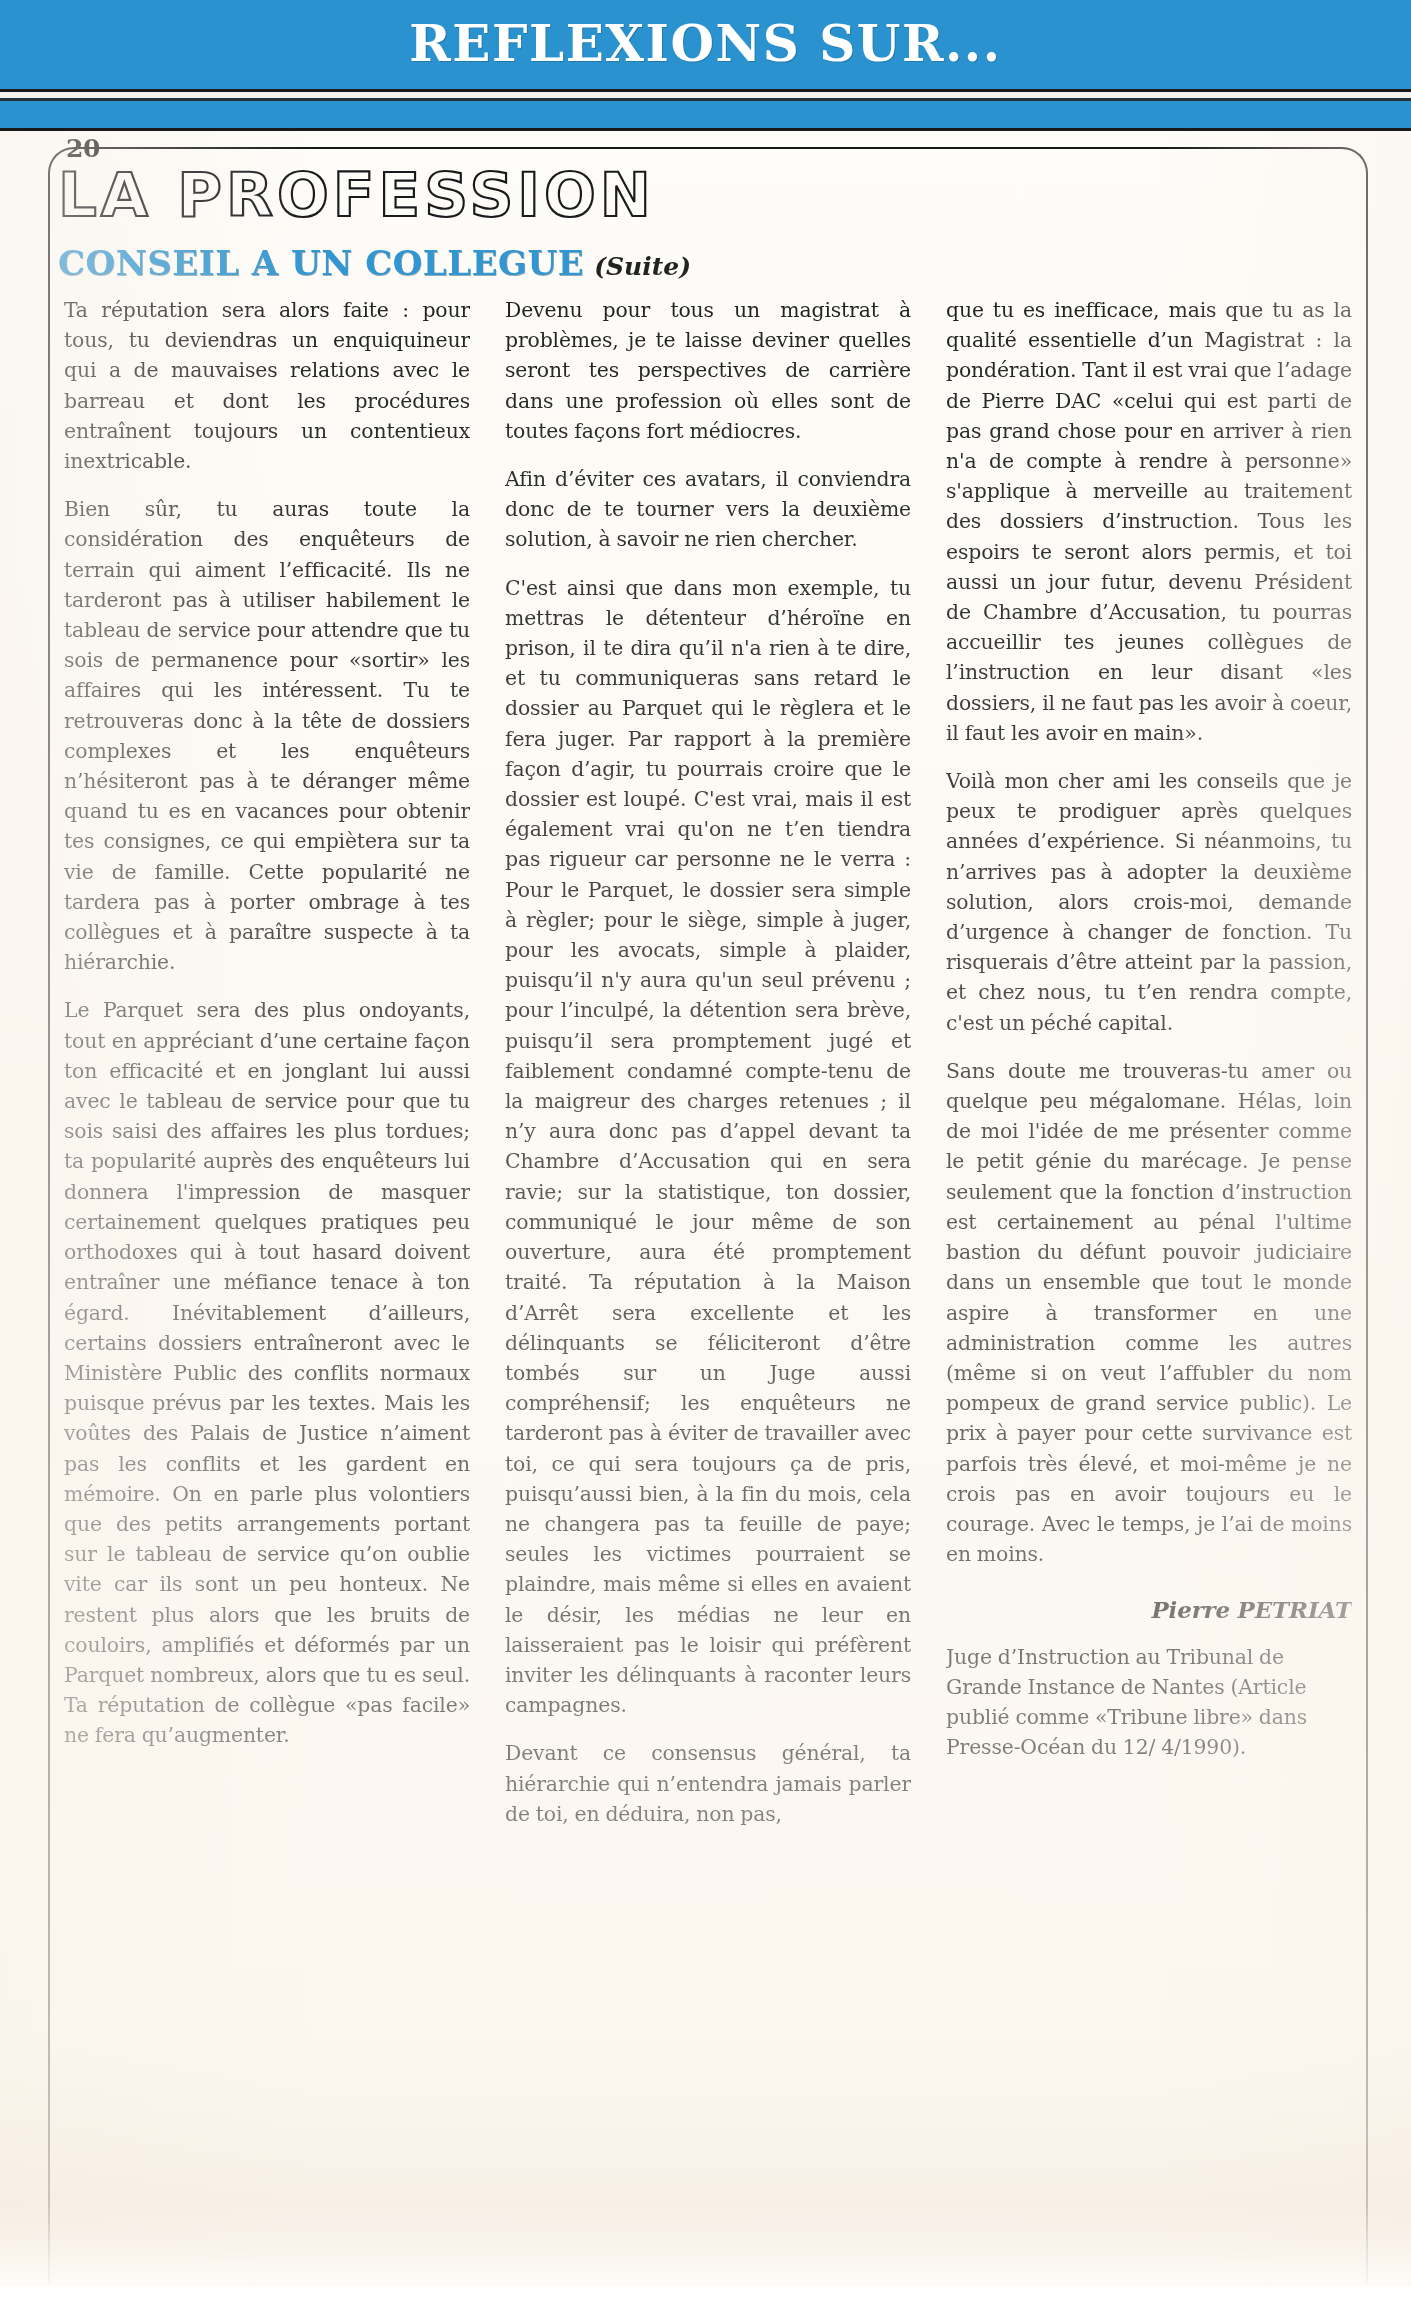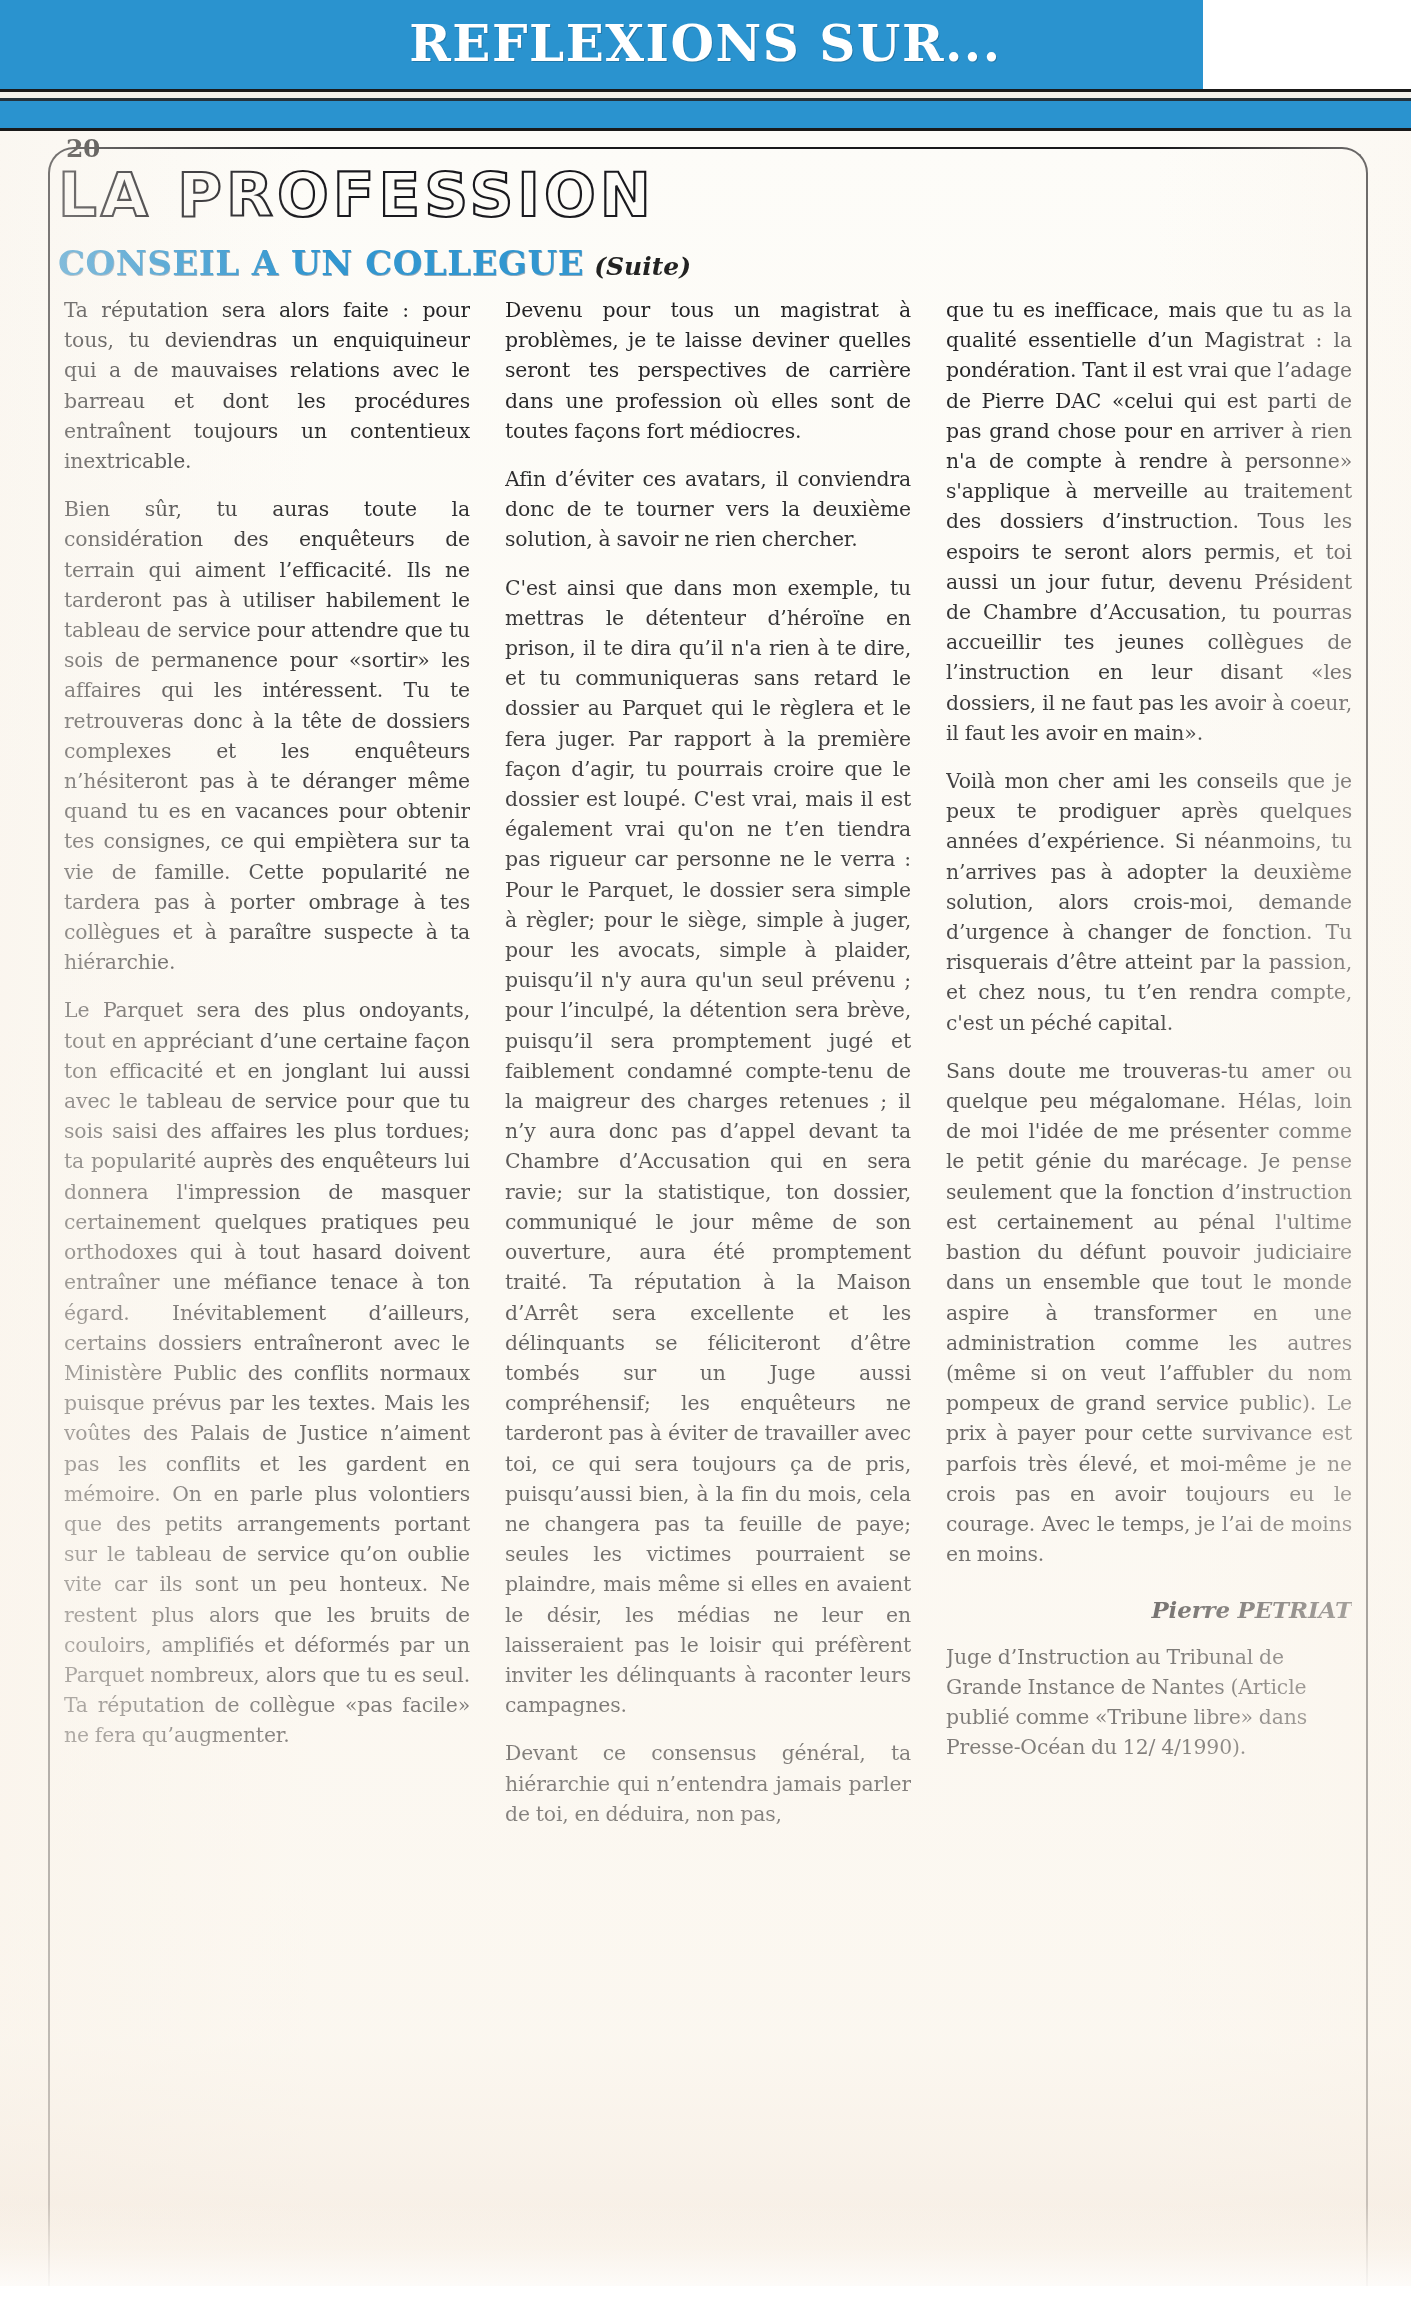--- a/index.html
+++ b/index.html
@@ -12,21 +12,21 @@
     height: 2300px;
     position: relative;
     font-family: "DejaVu Serif", serif;
     overflow: hidden;
   }
 
   
   .banner {
     position: absolute;
     left: 0; top: 0;
-    width: 1203px;
+    width: 1411px;
     height: 89px;
     background: #2a93cf;
   }
   .banner-title {
     position: absolute;
     left: 0; top: 14px;
     width: 1411px;
     text-align: center;
     color: #ffffff;
     font-family: "DejaVu Serif", serif;

